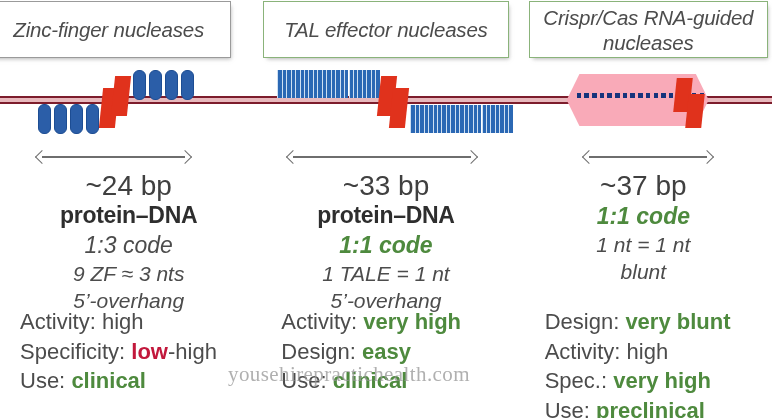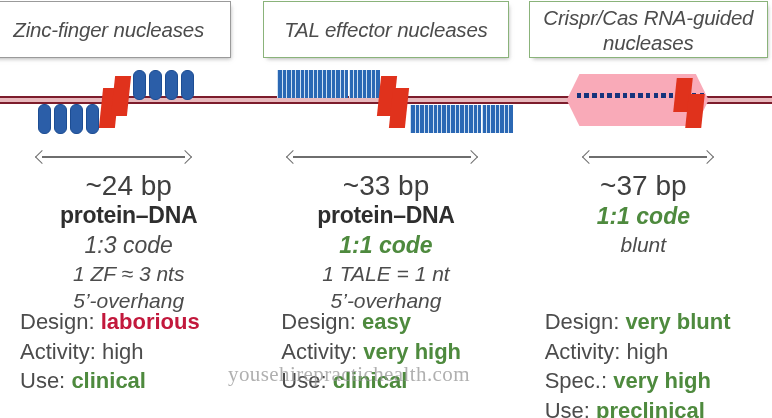--- a/index.html
+++ b/index.html
@@ -280,32 +280,32 @@
     <div class="arrow-wrap" style="left:36px; width:155px; top:150px;">
       <div class="arrow-line"></div>
       <div class="arrow-head left"></div>
       <div class="arrow-head right"></div>
     </div>
 
     <div class="stats" style="top:171px;">
       <div class="bp">~24 bp</div>
       <div class="code-type">protein–DNA</div>
       <div class="code-ratio">1:3 code</div>
-      <div class="italic-line">1 ZF ≈ 3 nts</div>
+      <div class="italic-line">9 ZF ≈ 3 nts</div>
       <div class="italic-line">5’-overhang</div>
     </div>
 
     <div class="props" style="top:307px;">
-      <div class="prop-row">
-        <span>Design:</span>
-        <span class="val-bold-red">laborious</span>
-      </div>
       <div class="prop-row">
         <span>Activity:</span>
         <span class="val-plain">high</span>
+      </div>
+      <div class="prop-row">
+        <span>Specificity:</span>
+        <span class="val-bold-red">low</span><span class="val-plain">-high</span>
       </div>
       <div class="prop-row">
         <span>Use:</span>
         <span class="val-bold-green">clinical</span>
       </div>
     </div>
   </div>
 
   <div class="column col2">
 
@@ -382,26 +382,26 @@
     <div class="stats" style="top:171px;">
       <div class="bp">~33 bp</div>
       <div class="code-type">protein–DNA</div>
       <div class="code-ratio green">1:1 code</div>
       <div class="italic-line">1 TALE = 1 nt</div>
       <div class="italic-line">5’-overhang</div>
     </div>
 
     <div class="props" style="top:307px;">
       <div class="prop-row">
+        <span>Activity:</span>
+        <span class="val-bold-green">very high</span>
+      </div>
+      <div class="prop-row">
         <span>Design:</span>
         <span class="val-bold-green">easy</span>
-      </div>
-      <div class="prop-row">
-        <span>Activity:</span>
-        <span class="val-bold-green">very high</span>
       </div>
       <div class="prop-row">
         <span>Use:</span>
         <span class="val-bold-green">clinical</span>
       </div>
     </div>
   </div>
 
   <div class="column col3">
 
@@ -441,20 +441,21 @@
 
     <div class="arrow-wrap" style="left:68px; width:130px; top:150px;">
       <div class="arrow-line"></div>
       <div class="arrow-head left"></div>
       <div class="arrow-head right"></div>
     </div>
 
     <div class="stats" style="top:171px;">
       <div class="bp">~37 bp</div>
       <div class="code-ratio green">1:1 code</div>
+      <div class="italic-line">1 nt = 1 nt</div>
       <div class="italic-line">blunt</div>
     </div>
 
     <div class="props" style="top:307px;">
       <div class="prop-row">
         <span>Design:</span>
         <span class="val-bold-green">very blunt</span>
       </div>
       <div class="prop-row">
         <span>Activity:</span>

